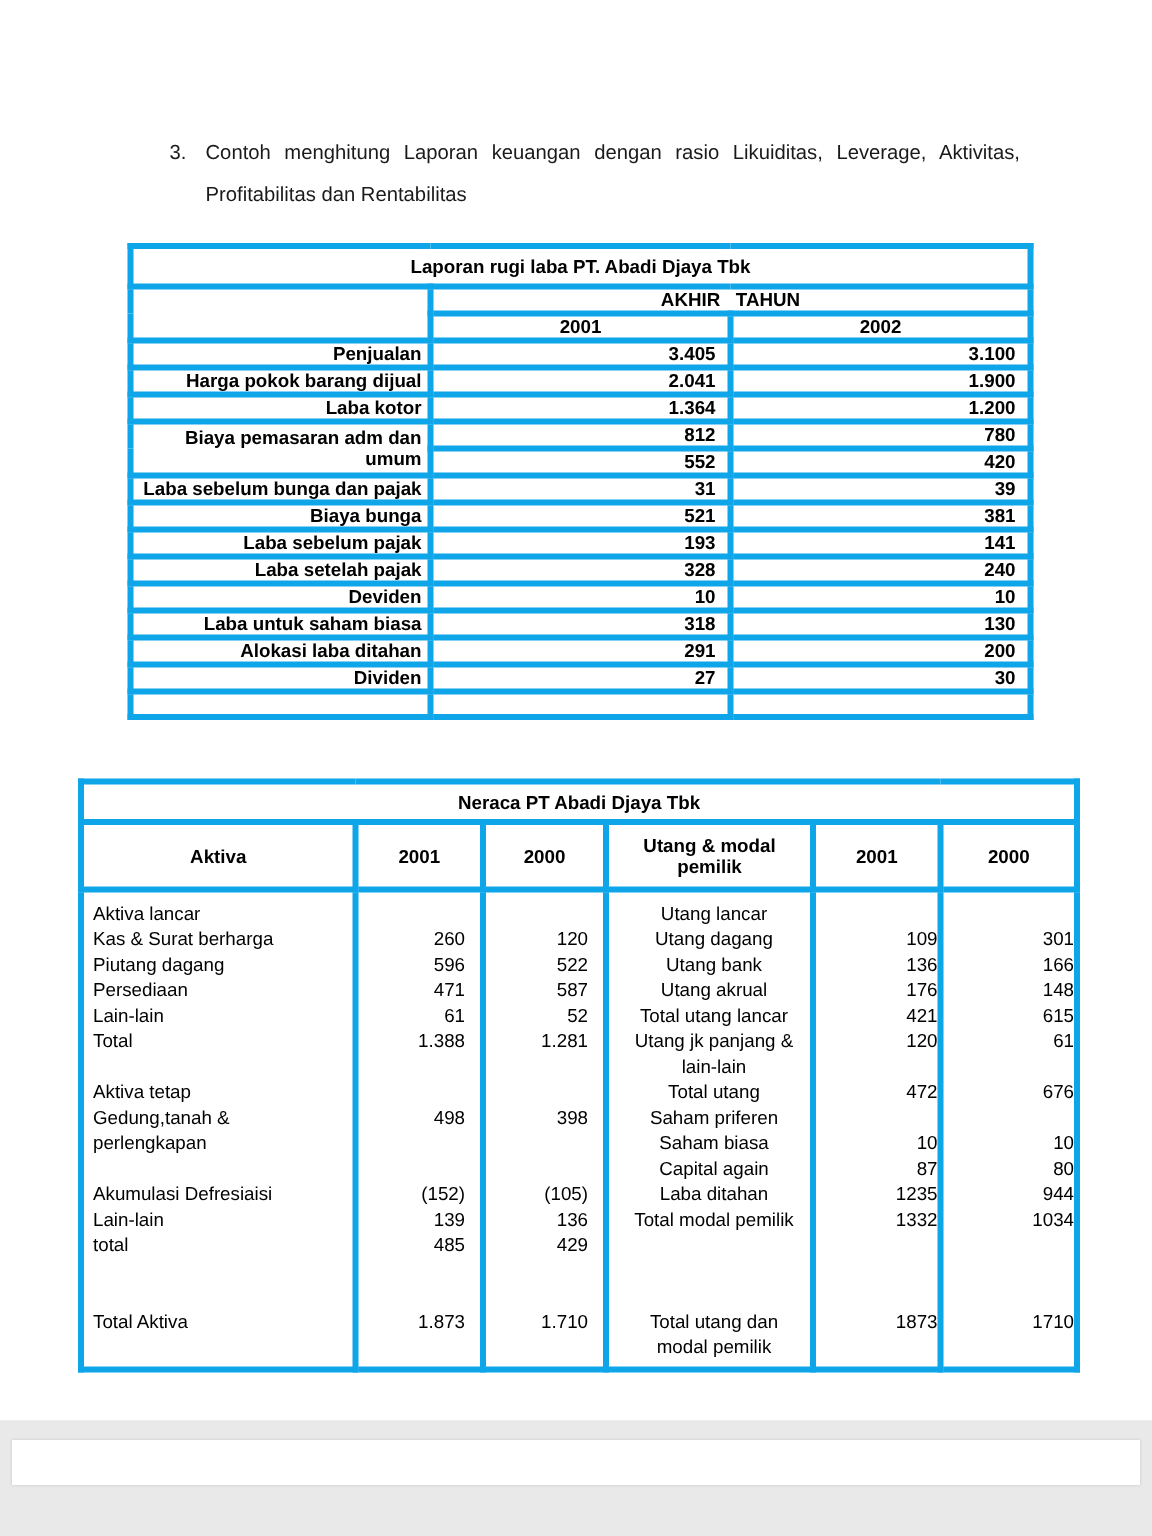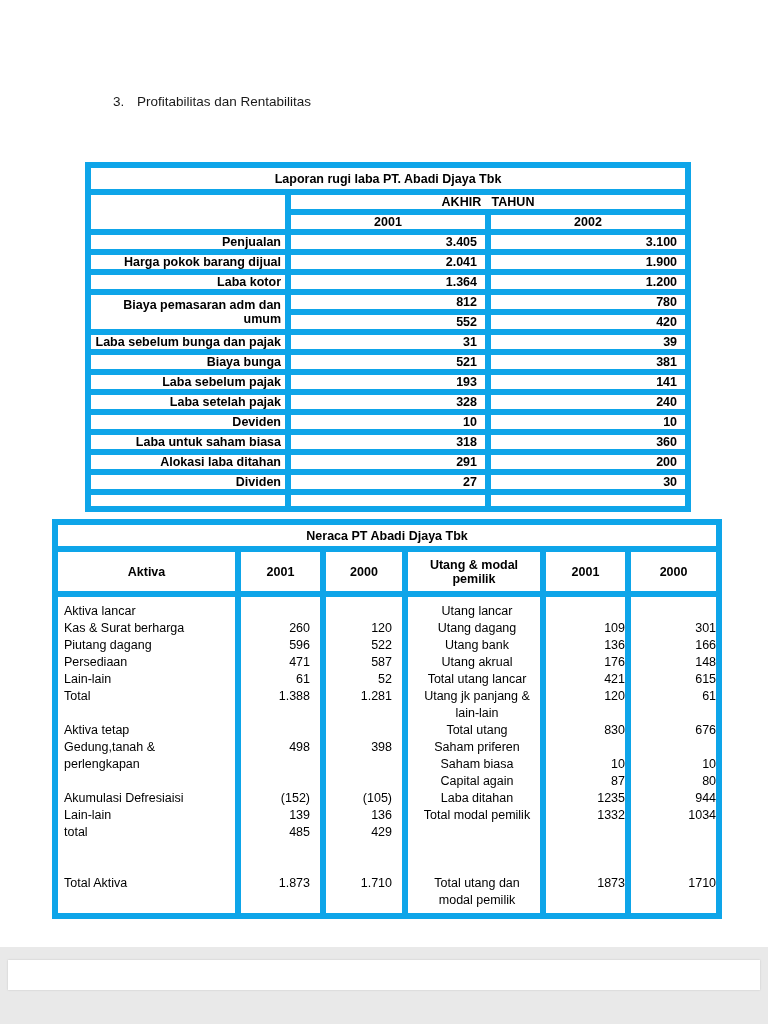--- a/index.html
+++ b/index.html
@@ -10,21 +10,21 @@
 
   
   .heading { position:absolute; top:88px; left:113px; width:567px; font-size:13.5px; line-height:28px; color:#1a1a1a; display:flex; }
   .hnum { flex:0 0 24px; }
   .htext { flex:1 1 auto; }
   .hline1 { text-align:justify; text-align-last:justify; }
   .hline2 { text-align:left; }
 
   
   table { border-collapse:collapse; table-layout:fixed; }
-  td { border:6px solid #0ea5e9; }
+  td { border:4px solid #0ea5e9; }
   .t-title { text-align:center; vertical-align:middle; font-weight:bold; height:27px; font-size:12.5px; }
 
   
   .income-table { position:absolute; top:162px; left:85px; width:600px; font-size:12.5px; font-weight:bold; }
   .income-table .akhir { text-align:center; height:18px; white-space:pre; vertical-align:middle; }
   .income-table .yr { text-align:center; height:18px; vertical-align:middle; }
   .income-table .lbl { padding:0 4px; height:17px; vertical-align:middle; white-space:pre-line; text-align:right; }
   .income-table .val { text-align:right; padding:0 8px; height:17px; vertical-align:middle; }
   .ul { text-underline-offset:2px; }
 
@@ -45,20 +45,21 @@
 </style>
 </head>
 <body>
 
 <div class="viewport">
   <div class="page">
 
     <div class="heading">
       <div class="hnum">3.</div>
       <div class="htext">
+        <div class="hline1">Contoh menghitung Laporan keuangan dengan rasio Likuiditas, Leverage, Aktivitas,</div>
         <div class="hline2">Profitabilitas dan Rentabilitas</div>
       </div>
     </div>
 
     <table class="income-table">
       <colgroup>
         <col style="width:200px">
           <col style="width:200px">
           <col style="width:200px">
       </colgroup>
@@ -122,21 +123,21 @@
             <td class="val">240</td>
           </tr>
           <tr>
             <td class="lbl">Deviden</td>
             <td class="val ul">10</td>
             <td class="val ul">10</td>
           </tr>
           <tr>
             <td class="lbl">Laba untuk saham biasa</td>
             <td class="val">318</td>
-            <td class="val">360</td>
+            <td class="val">130</td>
           </tr>
           <tr>
             <td class="lbl">Alokasi laba ditahan</td>
             <td class="val ul">291</td>
             <td class="val ul">200</td>
           </tr>
           <tr>
             <td class="lbl">Dividen</td>
             <td class="val">27</td>
             <td class="val">30</td>
@@ -254,21 +255,21 @@
               <div class="bline">modal pemilik</div>
             </td>
             <td class="bcol c4">
               <div class="bline">&nbsp;</div>
               <div class="bline">109</div>
               <div class="bline">136</div>
               <div class="bline">176</div>
               <div class="bline">421</div>
               <div class="bline">120</div>
               <div class="bline">&nbsp;</div>
-              <div class="bline">830</div>
+              <div class="bline">472</div>
               <div class="bline">&nbsp;</div>
               <div class="bline">10</div>
               <div class="bline">87</div>
               <div class="bline">1235</div>
               <div class="bline">1332</div>
               <div class="bline">&nbsp;</div>
               <div class="bline">&nbsp;</div>
               <div class="bline">&nbsp;</div>
               <div class="bline">1873</div>
               <div class="bline">&nbsp;</div>

